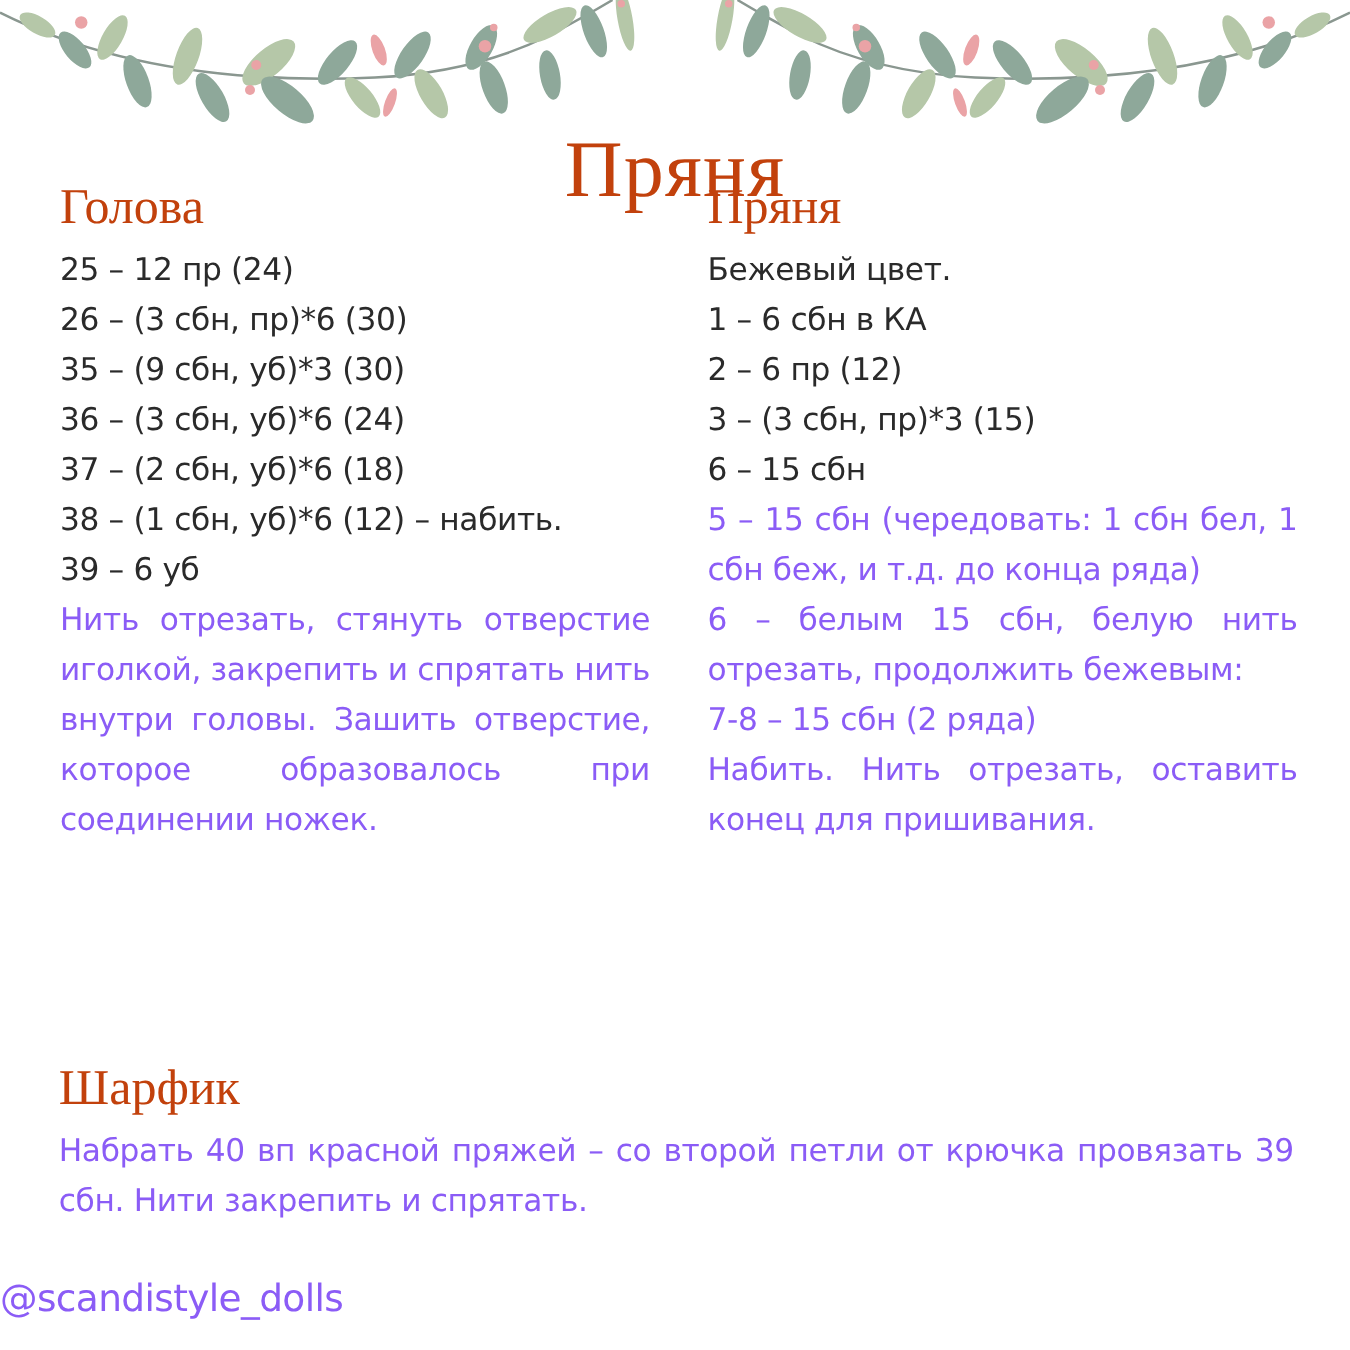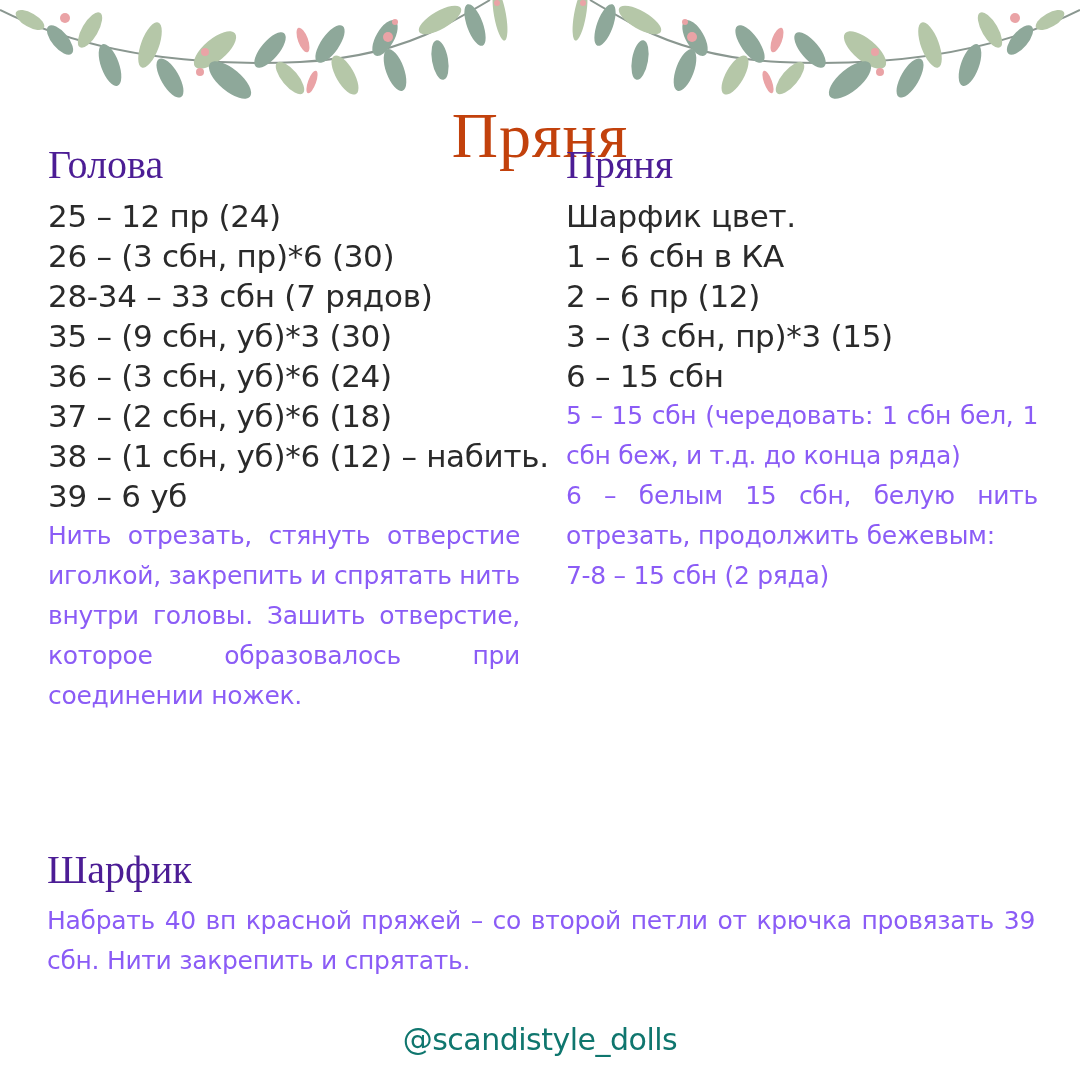--- a/index.html
+++ b/index.html
@@ -2,27 +2,27 @@
 <html><head>
 <meta charset="utf-8">
 <style>
   html, body { margin:0; padding:0; background:#ffffff; }
   body { width:1080px; height:1080px; position:relative; overflow:hidden; font-family:"DejaVu Sans", sans-serif; color:#2a2a2a; }
   .garland { position:absolute; left:0; top:0; width:1080px; height:110px; }
   .title { position:absolute; left:0; right:0; top:56px; text-align:center; font-family:"Liberation Serif", serif; font-size:64px; font-weight:normal; color:#c2410c; letter-spacing:1px; }
   .col { position:absolute; top:140px; width:472px; }
   .col.left { left:48px; }
   .col.right { left:566px; }
-  .heading { font-family:"Liberation Serif", serif; font-size:40px; line-height:50px; color:#4c1d95; margin:0 0 6px 0; font-weight:normal; }
+  .heading { font-family:"Liberation Serif", serif; font-size:40px; line-height:50px; color:#c2410c; margin:0 0 6px 0; font-weight:normal; }
   .lines { margin:0; padding:0; list-style:none; }
-  .line { font-family:"DejaVu Sans", sans-serif; font-size:31px; line-height:40px; color:#2a2a2a; white-space:nowrap; letter-spacing:-0.3px; }
+  .line { font-family:"DejaVu Sans", sans-serif; font-size:25px; line-height:40px; color:#2a2a2a; white-space:nowrap; letter-spacing:-0.3px; }
   .para { font-size:25px; line-height:40px; text-align:justify; text-align-last:left; color:#8b5cf6; letter-spacing:-0.3px; margin:0; }
   .scarf { position:absolute; left:47px; top:845px; width:988px; }
   .scarf .para { text-align:justify; }
-  .footer { position:absolute; left:0; right:0; top:1022px; text-align:center; font-size:30px; color:#0f766e; letter-spacing:-0.5px; }
+  .footer { position:absolute; left:0; right:0; top:1022px; text-align:left; font-size:30px; color:#8b5cf6; letter-spacing:-0.5px; }
 </style>
 </head>
 <body>
 
 <svg class="garland" viewBox="0 0 1080 110" xmlns="http://www.w3.org/2000/svg">
   <g>
     <path d="M0,10 Q120,70 300,62 Q380,58 440,28 Q470,12 490,0" stroke="#8a9790" stroke-width="2" fill="none"></path>
     <ellipse cx="30" cy="20" rx="16" ry="7" fill="#b5c7a8" transform="rotate(30 30 20)"></ellipse>
     <ellipse cx="60" cy="40" rx="18" ry="8" fill="#8ea89a" transform="rotate(50 60 40)"></ellipse>
     <ellipse cx="90" cy="30" rx="20" ry="8" fill="#b5c7a8" transform="rotate(-60 90 30)"></ellipse>
@@ -81,42 +81,42 @@
   </g>
 </svg>
 
 <h1 class="title">Пряня</h1>
 
 <section class="col left">
   <h2 class="heading">Голова</h2>
   <ul class="lines">
     <li class="line">25 – 12 пр (24)</li>
     <li class="line">26 – (3 сбн, пр)*6 (30)</li>
-    <li class="line">28-34 – 33 сбн (7 рядов)</li>
     <li class="line">35 – (9 сбн, уб)*3 (30)</li>
     <li class="line">36 – (3 сбн, уб)*6 (24)</li>
     <li class="line">37 – (2 сбн, уб)*6 (18)</li>
     <li class="line">38 – (1 сбн, уб)*6 (12) – набить.</li>
     <li class="line">39 – 6 уб</li>
   </ul>
   <p class="para">Нить отрезать, стянуть отверстие иголкой, закрепить и спрятать нить внутри головы. Зашить отверстие, которое образовалось при соединении ножек.</p>
 </section>
 
 <section class="col right">
   <h2 class="heading">Пряня</h2>
   <ul class="lines">
-    <li class="line">Шарфик цвет.</li>
+    <li class="line">Бежевый цвет.</li>
     <li class="line">1 – 6 сбн в КА</li>
     <li class="line">2 – 6 пр (12)</li>
     <li class="line">3 – (3 сбн, пр)*3 (15)</li>
     <li class="line">6 – 15 сбн</li>
   </ul>
   <p class="para">5 – 15 сбн (чередовать: 1 сбн бел, 1 сбн беж, и т.д. до конца ряда)</p>
   <p class="para">6 – белым 15 сбн, белую нить отрезать, продолжить бежевым:</p>
   <p class="para">7-8 – 15 сбн (2 ряда)</p>
+  <p class="para">Набить. Нить отрезать, оставить конец для пришивания.</p>
 </section>
 
 <section class="scarf">
   <h2 class="heading">Шарфик</h2>
   <p class="para">Набрать 40 вп красной пряжей – со второй петли от крючка провязать 39 сбн. Нити закрепить и спрятать.</p>
 </section>
 
 <div class="footer">@scandistyle_dolls</div>
 
 </body></html>

